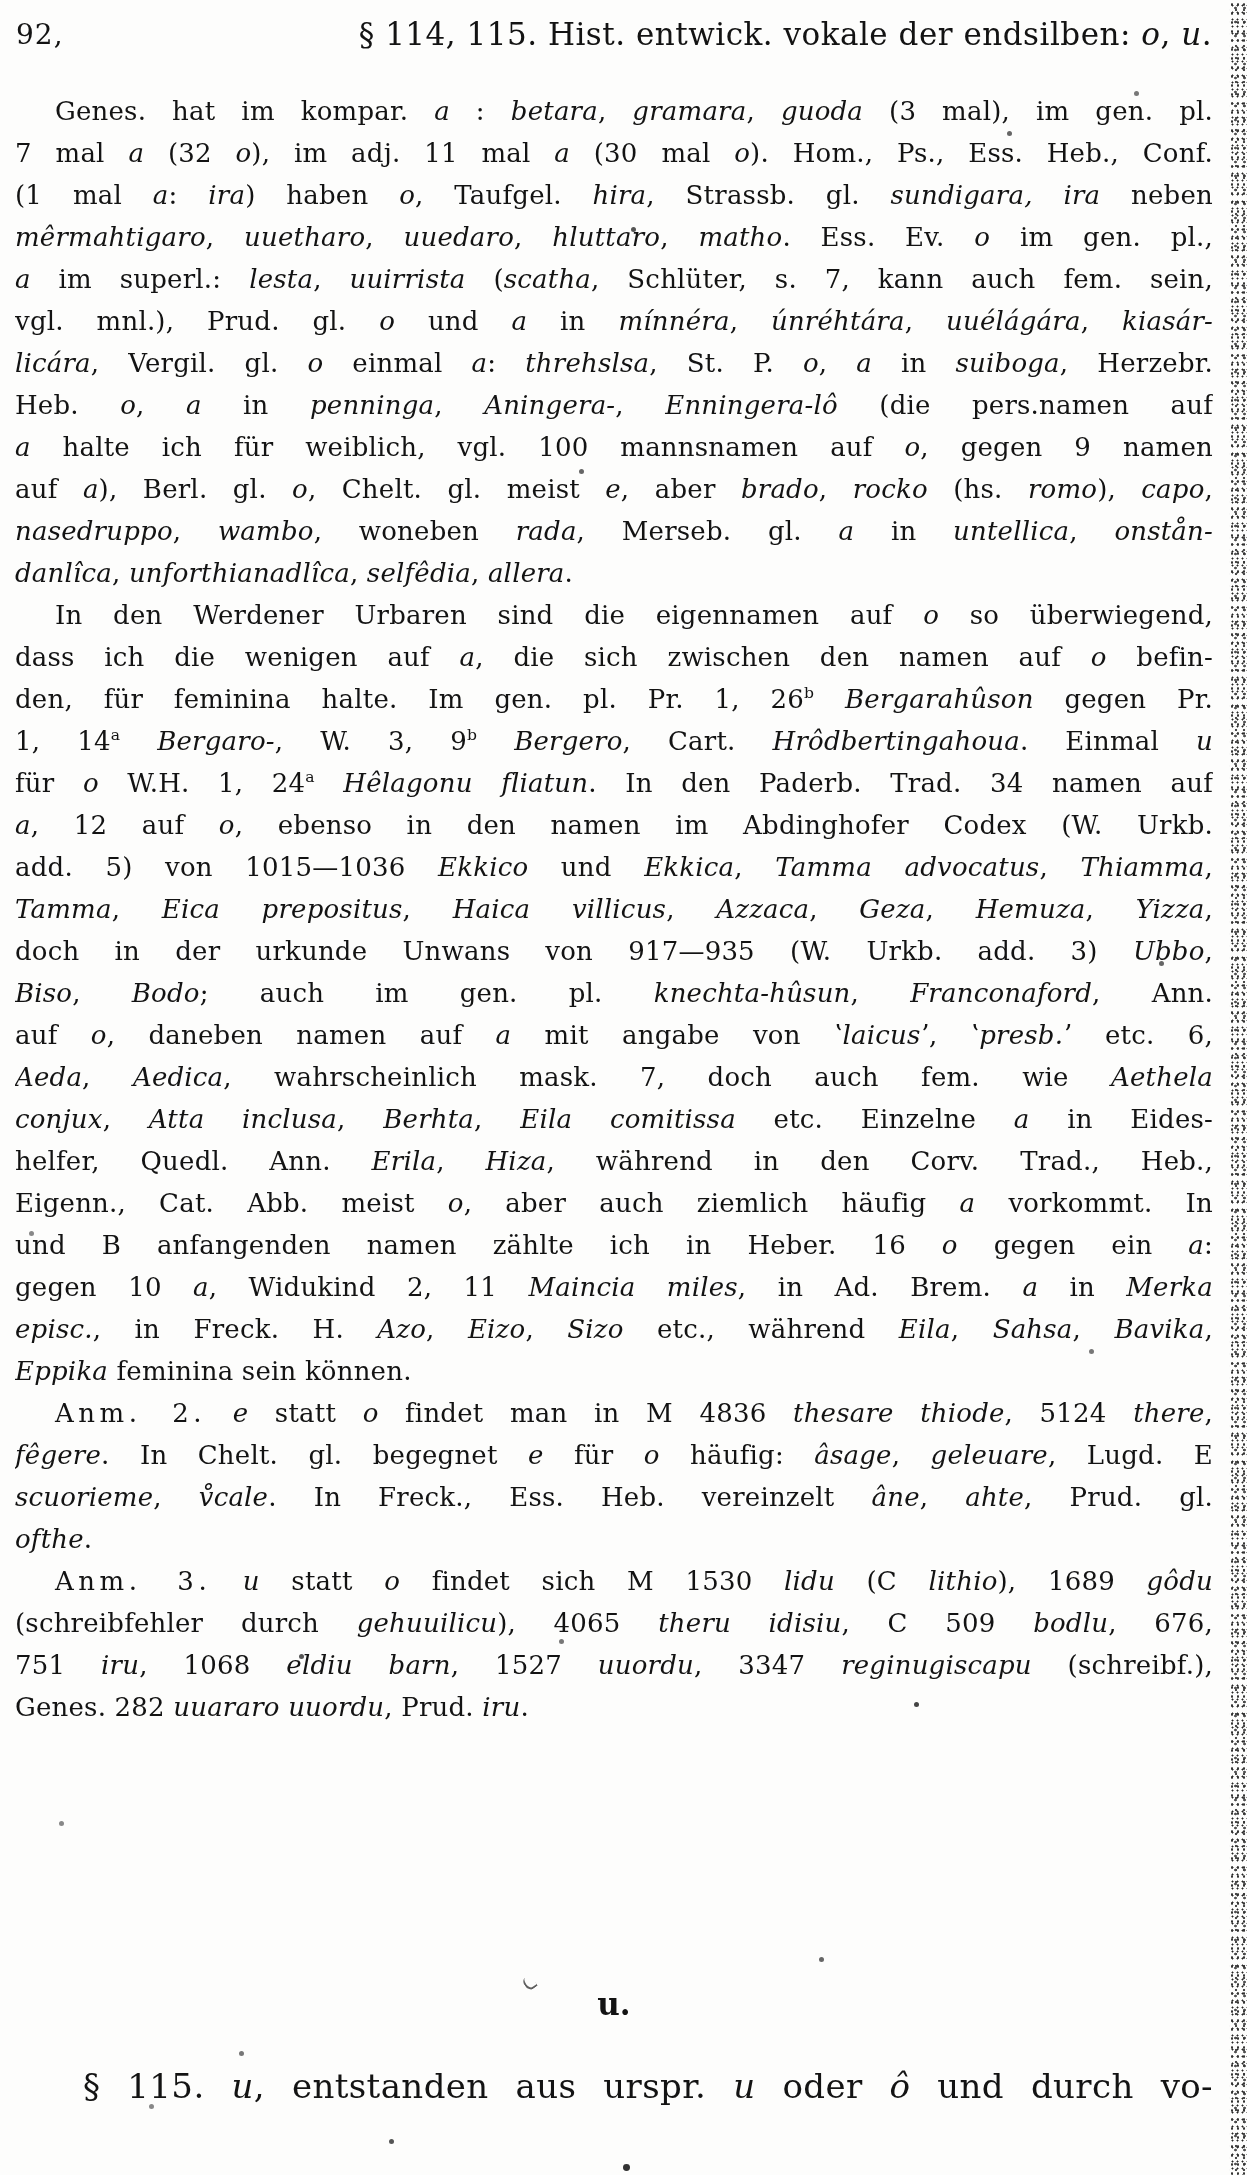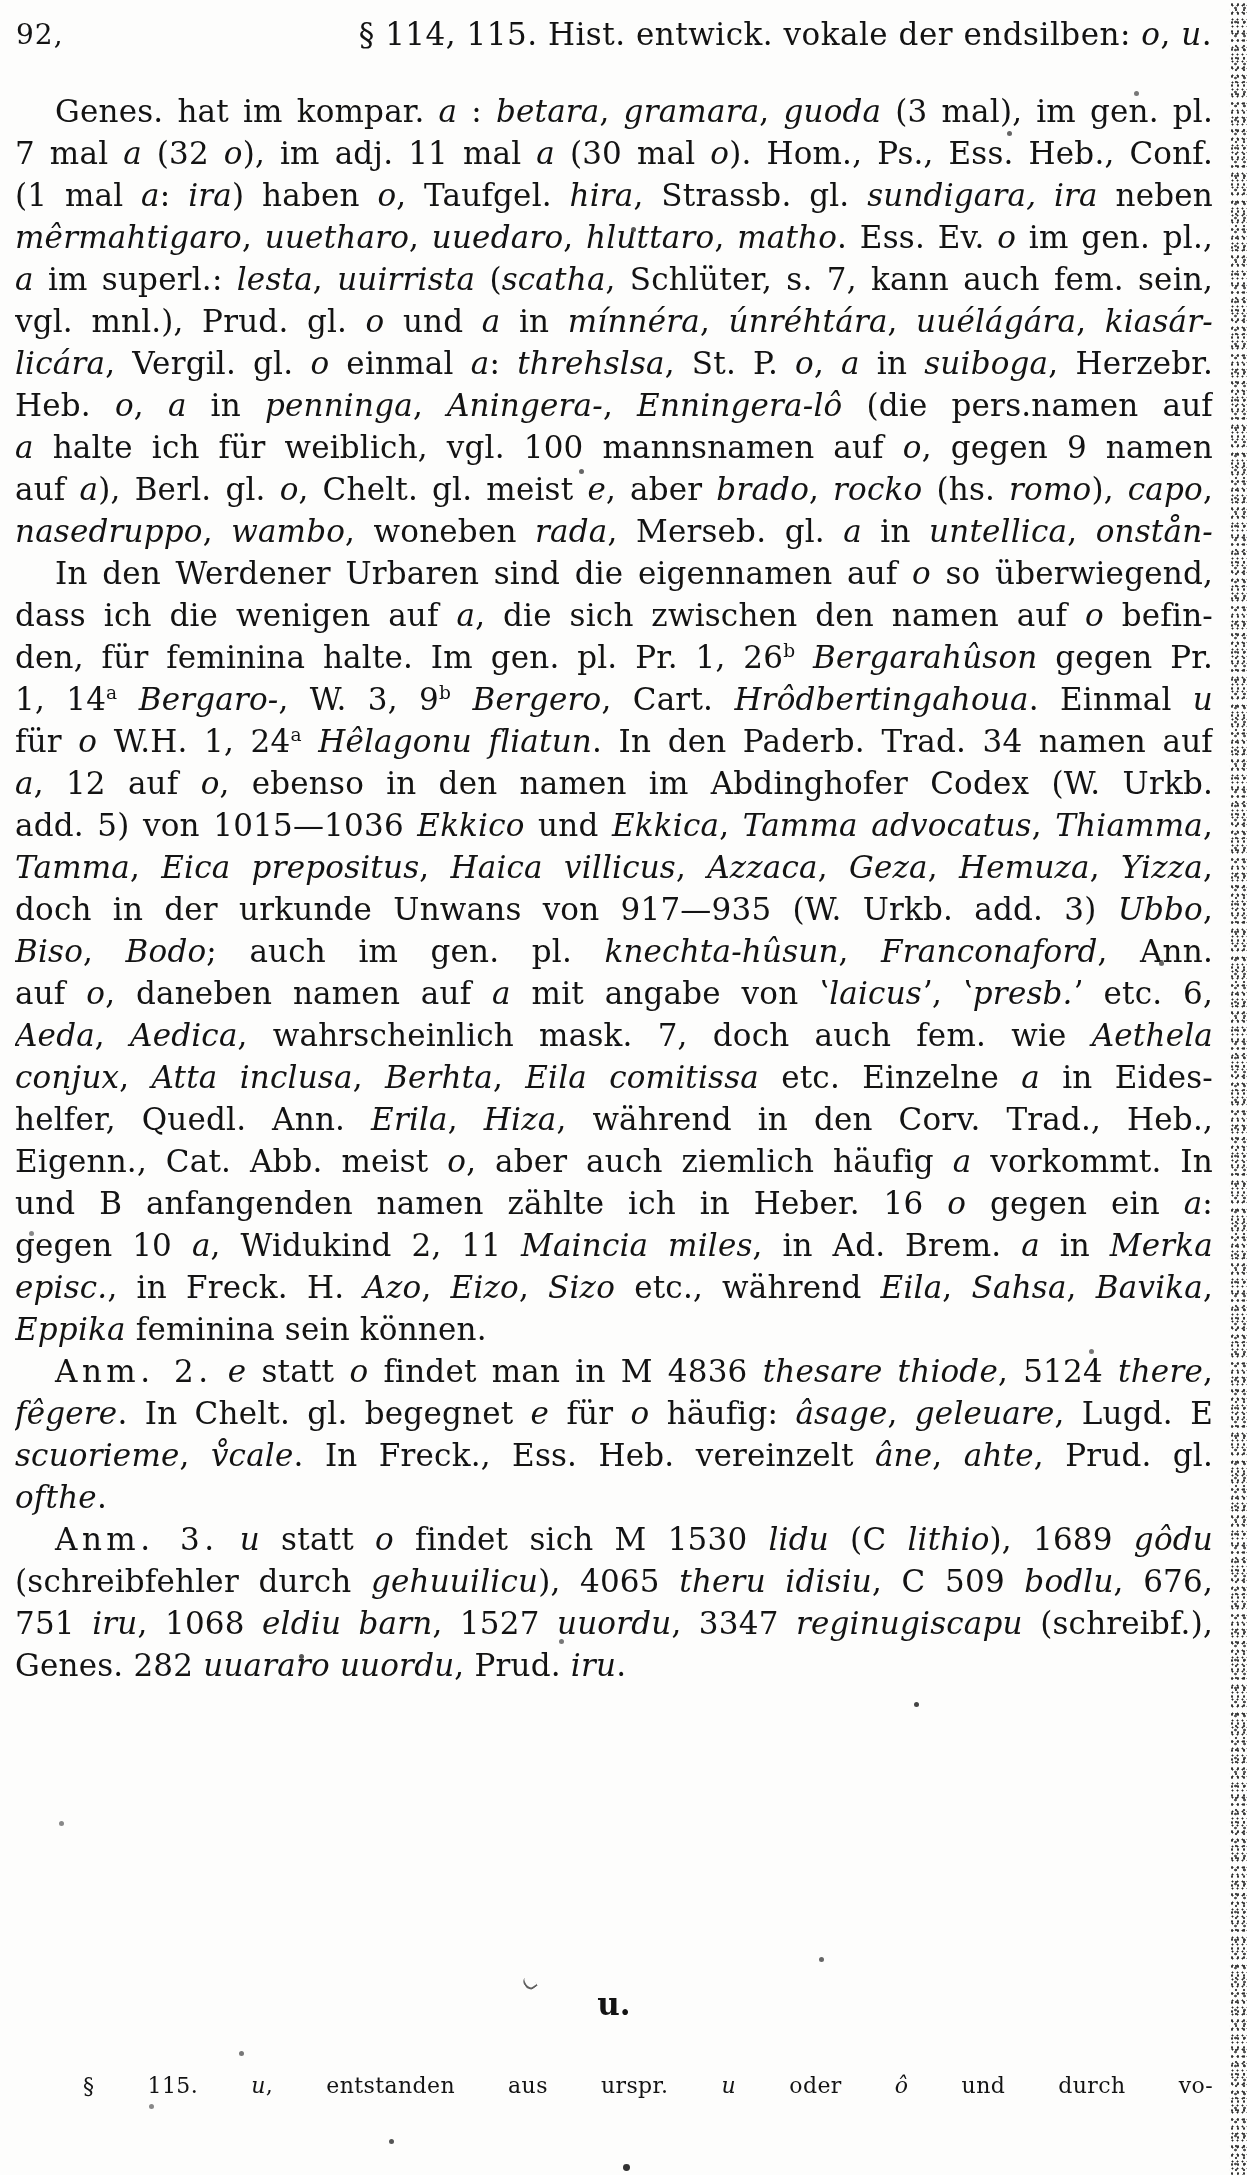--- a/index.html
+++ b/index.html
@@ -6,35 +6,35 @@
   body{
     width:1247px;height:2175px;position:relative;overflow:hidden;
     background:#fdfdfc;color:#131313;
     font-family:"DejaVu Serif","Liberation Serif",serif;
   }
   .hdr{position:absolute;top:16px;left:14px;width:1198px;height:52px}
   .pgnum{position:absolute;left:2px;top:2px;font-size:28px;letter-spacing:1px}
   .htitle{text-align:right;font-size:31px;padding-left:40px;letter-spacing:.5px}
   .body-text{position:absolute;top:90px;left:15px;width:1198px}
   .line{
-    font-size:31px;line-height:42px;height:42px;overflow:hidden;
+    font-size:26px;line-height:42px;height:42px;overflow:hidden;
     text-align:justify;text-align-last:justify;letter-spacing:.2px;
   }
   .line.indent{text-indent:40px}
   .line.last{text-align-last:left}
   .it{font-style:italic}
   .sup{vertical-align:super;font-size:.60em;line-height:0}
   .sp{letter-spacing:4.5px}
   .sec-u{
     position:absolute;top:1986px;left:15px;width:1198px;
     text-align:center;font-weight:bold;font-size:31px;
   }
   .s115{
     position:absolute;top:2062px;left:15px;width:1198px;height:48px;overflow:hidden;
-    font-size:22px;line-height:48px;text-indent:68px;
+    font-size:34px;line-height:48px;text-indent:68px;
     text-align:justify;text-align-last:justify;letter-spacing:.4px;
   }
   .noise{
     position:absolute;top:0;right:0;width:18px;height:2175px;
     background:
       radial-gradient(circle, #111 0.9px, transparent 1.5px) 0 0/6px 9px,
       radial-gradient(circle, #2a2a2a 0.9px, transparent 1.6px) 3px 4px/8px 12px,
       radial-gradient(circle, #000 0.7px, transparent 1.3px) 1px 2px/5px 7px,
       radial-gradient(circle, #333 1px, transparent 1.7px) 2px 1px/9px 14px;
     opacity:.85;
@@ -69,20 +69,21 @@
     <div class="line"><span>7 mal </span><span class="it">a</span><span> (32 </span><span class="it">o</span><span>), im adj. 11 mal </span><span class="it">a</span><span> (30 mal </span><span class="it">o</span><span>). Hom., Ps., Ess. Heb., Conf.</span></div>
     <div class="line"><span>(1 mal </span><span class="it">a</span><span>: </span><span class="it">ira</span><span>) haben </span><span class="it">o</span><span>, Taufgel. </span><span class="it">hira</span><span>, Strassb. gl. </span><span class="it">sundigara, ira</span><span> neben</span></div>
     <div class="line"><span class="it">mêrmahtigaro</span><span>, </span><span class="it">uuetharo</span><span>, </span><span class="it">uuedaro</span><span>, </span><span class="it">hluttaro</span><span>, </span><span class="it">matho</span><span>. Ess. Ev. </span><span class="it">o</span><span> im gen. pl.,</span></div>
     <div class="line"><span class="it">a</span><span> im superl.: </span><span class="it">lesta</span><span>, </span><span class="it">uuirrista</span><span> (</span><span class="it">scatha</span><span>, Schlüter, s. 7, kann auch fem. sein,</span></div>
     <div class="line"><span>vgl. mnl.), Prud. gl. </span><span class="it">o</span><span> und </span><span class="it">a</span><span> in </span><span class="it">mínnéra</span><span>, </span><span class="it">únréhtára</span><span>, </span><span class="it">uuélágára</span><span>, </span><span class="it">kiasár-</span></div>
     <div class="line"><span class="it">licára</span><span>, Vergil. gl. </span><span class="it">o</span><span> einmal </span><span class="it">a</span><span>: </span><span class="it">threhslsa</span><span>, St. P. </span><span class="it">o</span><span>, </span><span class="it">a</span><span> in </span><span class="it">suiboga</span><span>, Herzebr.</span></div>
     <div class="line"><span>Heb. </span><span class="it">o</span><span>, </span><span class="it">a</span><span> in </span><span class="it">penninga</span><span>, </span><span class="it">Aningera-</span><span>, </span><span class="it">Enningera-lô</span><span> (die pers.namen auf</span></div>
     <div class="line"><span class="it">a</span><span> halte ich für weiblich, vgl. 100 mannsnamen auf </span><span class="it">o</span><span>, gegen 9 namen</span></div>
     <div class="line"><span>auf </span><span class="it">a</span><span>), Berl. gl. </span><span class="it">o</span><span>, Chelt. gl. meist </span><span class="it">e</span><span>, aber </span><span class="it">brado</span><span>, </span><span class="it">rocko</span><span> (hs. </span><span class="it">romo</span><span>), </span><span class="it">capo</span><span>,</span></div>
     <div class="line"><span class="it">nasedruppo</span><span>, </span><span class="it">wambo</span><span>, woneben </span><span class="it">rada</span><span>, Merseb. gl. </span><span class="it">a</span><span> in </span><span class="it">untellica</span><span>, </span><span class="it">onstån-</span></div>
+    <div class="line last"><span class="it">danlîca</span><span>, </span><span class="it">unforthianadlîca</span><span>, </span><span class="it">selfêdia</span><span>, </span><span class="it">allera</span><span>.</span></div>
     <div class="line indent"><span>In den Werdener Urbaren sind die eigennamen auf </span><span class="it">o</span><span> so überwiegend,</span></div>
     <div class="line"><span>dass ich die wenigen auf </span><span class="it">a</span><span>, die sich zwischen den namen auf </span><span class="it">o</span><span> befin-</span></div>
     <div class="line"><span>den, für feminina halte. Im gen. pl. Pr. 1, 26</span><span class="sup">b</span><span> </span><span class="it">Bergarahûson</span><span> gegen Pr.</span></div>
     <div class="line"><span>1, 14</span><span class="sup">a</span><span> </span><span class="it">Bergaro-</span><span>, W. 3, 9</span><span class="sup">b</span><span> </span><span class="it">Bergero</span><span>, Cart. </span><span class="it">Hrôdbertingahoua</span><span>. Einmal </span><span class="it">u</span></div>
     <div class="line"><span>für </span><span class="it">o</span><span> W.H. 1, 24</span><span class="sup">a</span><span> </span><span class="it">Hêlagonu fliatun</span><span>. In den Paderb. Trad. 34 namen auf</span></div>
     <div class="line"><span class="it">a</span><span>, 12 auf </span><span class="it">o</span><span>, ebenso in den namen im Abdinghofer Codex (W. Urkb.</span></div>
     <div class="line"><span>add. 5) von 1015—1036 </span><span class="it">Ekkico</span><span> und </span><span class="it">Ekkica</span><span>, </span><span class="it">Tamma advocatus</span><span>, </span><span class="it">Thiamma</span><span>,</span></div>
     <div class="line"><span class="it">Tamma</span><span>, </span><span class="it">Eica prepositus</span><span>, </span><span class="it">Haica villicus</span><span>, </span><span class="it">Azzaca</span><span>, </span><span class="it">Geza</span><span>, </span><span class="it">Hemuza</span><span>, </span><span class="it">Yizza</span><span>,</span></div>
     <div class="line"><span>doch in der urkunde Unwans von 917—935 (W. Urkb. add. 3) </span><span class="it">Ubbo</span><span>,</span></div>
     <div class="line"><span class="it">Biso</span><span>, </span><span class="it">Bodo</span><span>; auch im gen. pl. </span><span class="it">knechta-hûsun</span><span>, </span><span class="it">Franconaford</span><span>, Ann.</span></div>

